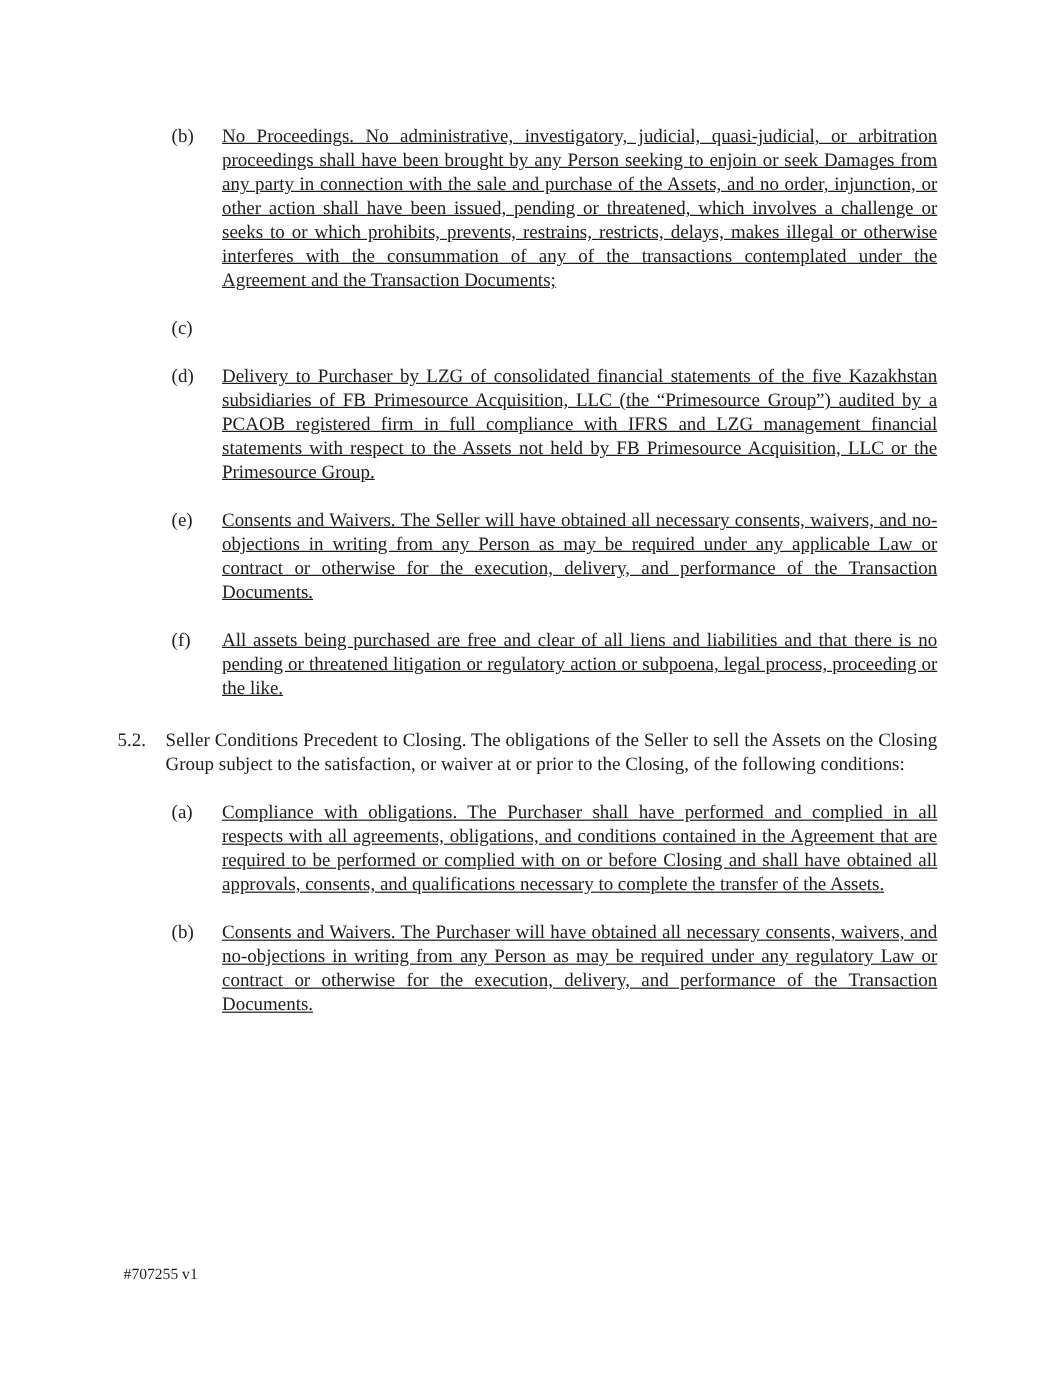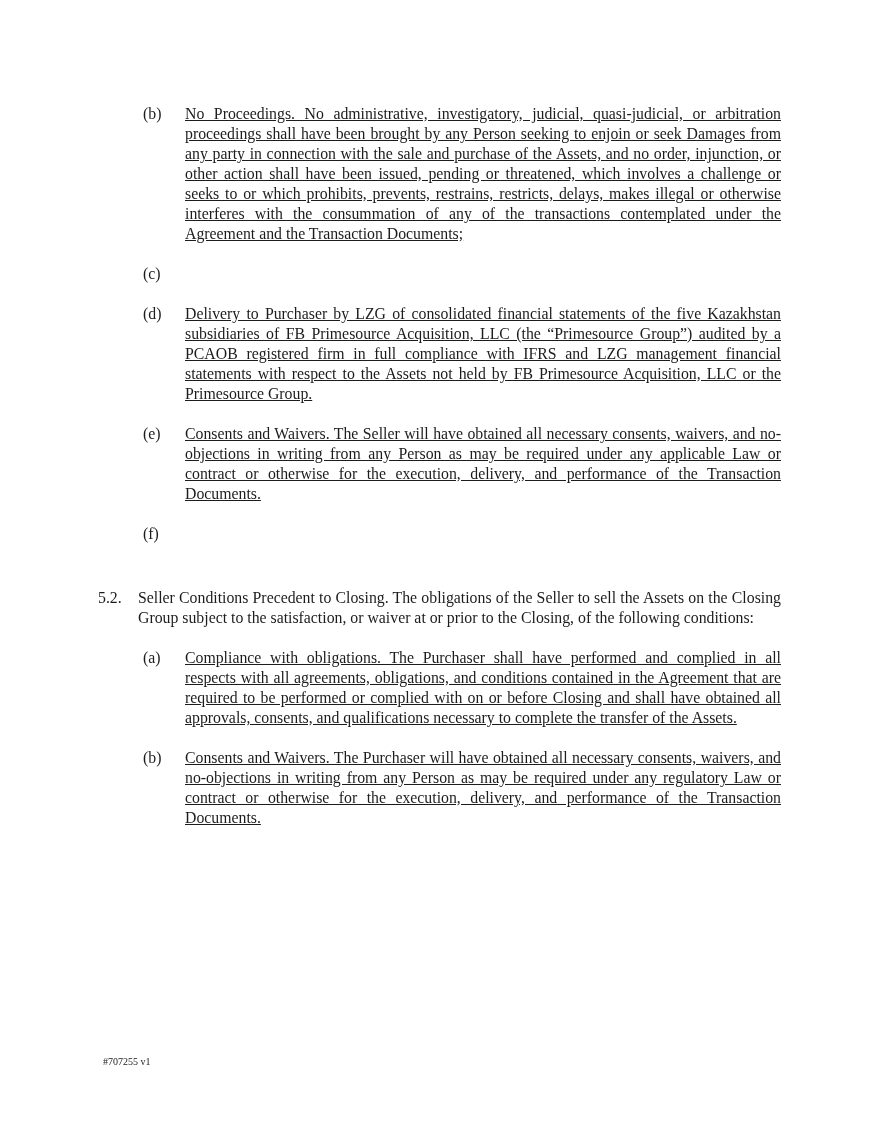--- a/index.html
+++ b/index.html
@@ -22,26 +22,26 @@
     display: flex;
     flex-direction: column;
   }
   .row { display: flex; align-items: flex-start; }
   .sec-num { width: 40px; flex: none; }
   .sec-text { flex: 1; text-align: justify; }
   .clause { padding-left: 45px; }
   .clause .label { width: 42px; flex: none; }
   .clause .text { flex: 1; text-align: justify; text-decoration: underline; }
   .mt20 { margin-top: 20px; }
-  .mt40 { margin-top: 44px; }
+  .mt40 { margin-top: 24px; }
   .footer {
     position: absolute;
     left: 103px;
     top: 1052px;
-    font-size: 10px;
+    font-size: 13px;
     line-height: 20px;
   }
 </style>
 </head>
 <body>
 
 <div class="page">
   <div class="content">
 
     <div class="row clause">
@@ -58,20 +58,21 @@
       <span class="text">Delivery to Purchaser by LZG of consolidated financial statements of the five Kazakhstan subsidiaries of FB Primesource Acquisition, LLC (the “Primesource Group”) audited by a PCAOB registered firm in full compliance with IFRS and LZG management financial statements with respect to the Assets not held by FB Primesource Acquisition, LLC or the Primesource Group.</span>
     </div>
 
     <div class="row clause mt20">
       <span class="label">(e)</span>
       <span class="text">Consents and Waivers. The Seller will have obtained all necessary consents, waivers, and no-objections in writing from any Person as may be required under any applicable Law or contract or otherwise for the execution, delivery, and performance of the Transaction Documents.</span>
     </div>
 
     <div class="row clause mt20">
       <span class="label">(f)</span>
+      <span class="text">All assets being purchased are free and clear of all liens and liabilities and that there is no pending or threatened litigation or regulatory action or subpoena, legal process, proceeding or the like.</span>
     </div>
 
     <div class="row mt40">
       <span class="sec-num">5.2.</span>
       <span class="sec-text">Seller Conditions Precedent to Closing. The obligations of the Seller to sell the Assets on the Closing Group subject to the satisfaction, or waiver at or prior to the Closing, of the following conditions:</span>
     </div>
 
     <div class="row clause mt20">
       <span class="label">(a)</span>
       <span class="text">Compliance with obligations. The Purchaser shall have performed and complied in all respects with all agreements, obligations, and conditions contained in the Agreement that are required to be performed or complied with on or before Closing and shall have obtained all approvals, consents, and qualifications necessary to complete the transfer of the Assets.</span>

